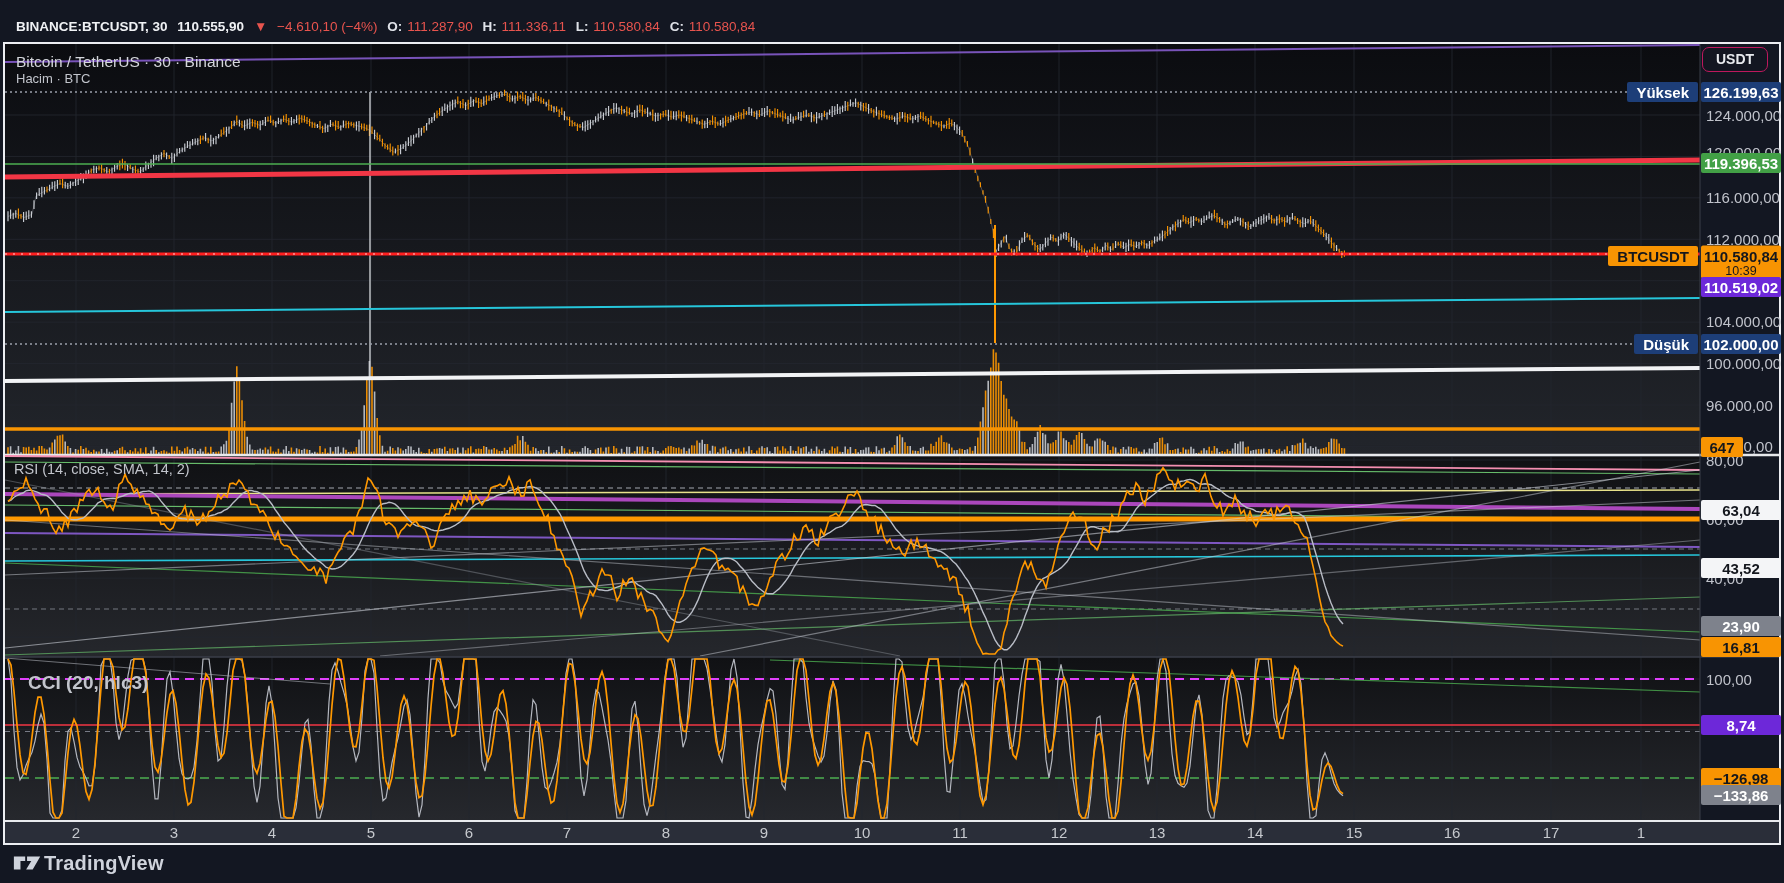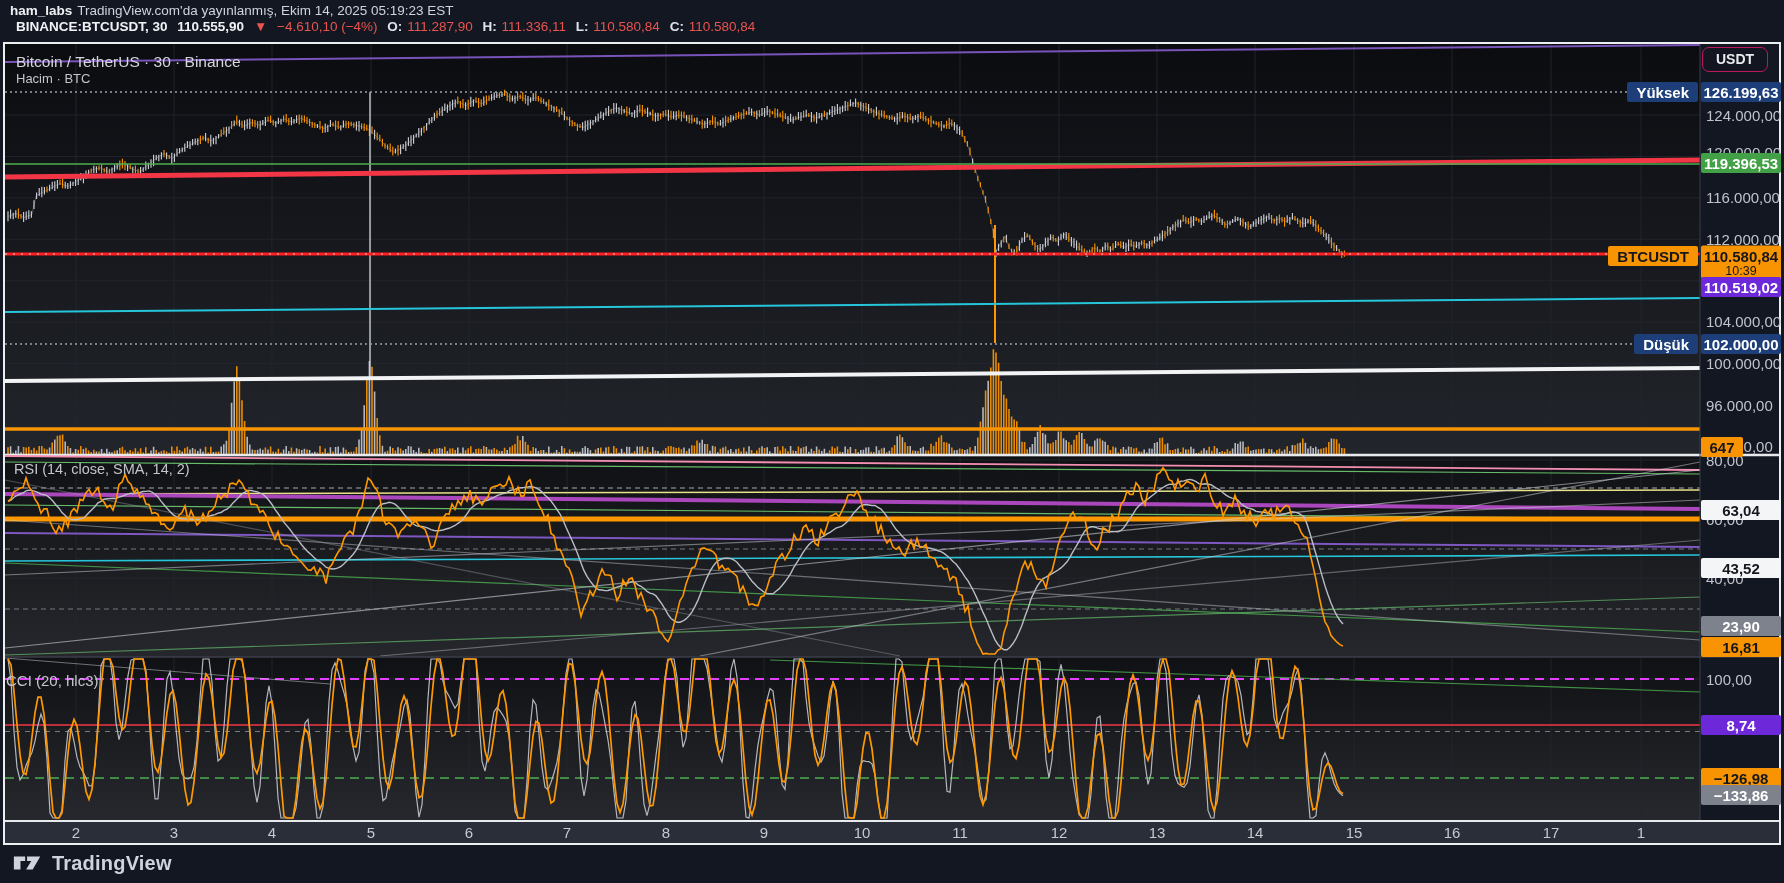--- a/index.html
+++ b/index.html
@@ -17,21 +17,21 @@
   .lbl { font-weight:700; color:#dfe2e8; margin-right:1px !important; }
 
   #chart-svg { position:absolute; left:0; top:0; }
 
   #overlays { position:absolute; inset:0; pointer-events:none; }
   #overlays .pe { pointer-events:auto; }
 
   #chart-title { position:absolute; left:16px; top:53px; font-size:15.5px; font-weight:500; color:#d4d6db; }
   #vol-label   { position:absolute; left:16px; top:71px; font-size:13px; color:#c2c5cc;text-align:right; }
   #rsi-label   { position:absolute; left:14px; top:461px; font-size:14.5px; color:#c2c5cc; }
-  #cci-label   { position:absolute; left:6px; top:672px; font-size:15px; color:#c2c5cc; }
+  #cci-label   { position:absolute; left:28px; top:672px; font-size:19px; color:#c2c5cc;font-weight:bold; }
 
   #usdt-btn { position:absolute; left:1702px; top:47px; width:66px; height:25px;
       background:rgba(19,23,34,.92); border:1px solid #be185d; border-radius:7px;
       color:#e8eaee; font-size:14px; font-weight:700; text-align:center; line-height:23px;
       font-family:"Liberation Sans", sans-serif; }
 
   .tick { position:absolute; left:1706px; transform:translateY(-50%); font-size:15px;
           color:#c0c3cb; white-space:nowrap; z-index:1; }
   .badge { position:absolute; left:1701px; width:80px; transform:translateY(-50%); text-align:center;
            font-size:15px; font-weight:700; border-radius:2px; padding:1.5px 0; z-index:2; white-space:nowrap; }
@@ -41,31 +41,28 @@
   .b-red    { background:#6d28d9; color:#ffffff; }
   .b-white  { background:#f4f5f7; color:#14171e; }
   .b-gray   { background:#7e828c; color:#ffffff; }
   .b-osm    { width:42px; }
   .b-2l .sub { font-size:12.5px; font-weight:400; margin-top:-1px; }
   .tag { position:absolute; right:86px; transform:translateY(-50%); font-size:15px; font-weight:700;
          padding:1.5px 9px; border-radius:2px; z-index:2; white-space:nowrap; }
 
   .tlabel { position:absolute; top:832px; transform:translate(-50%,-50%); font-size:15px; color:#c6c9ce; z-index:1; }
 
-  #logo { position:absolute; left:12px; top:851px; display:flex; align-items:center; gap:8px; }
+  #logo { position:absolute; left:12px; top:851px; display:flex; align-items:center; gap:0; }
   #logo span { font-size:20px; font-weight:700; color:#cfd3dc; letter-spacing:.2px; }
 </style>
 </head>
 <body>
 
 <div id="page">
 
-  <div id="hdr1">
-    <span class="b">ham_labs</span><span>TradingView.com'da yayınlanmış, Ekim 14, 2025 05:19:23 EST</span>
-  </div>
 
   <div id="hdr2">
     <span class="wb">BINANCE:BTCUSDT, 30</span>
     <span class="wb">110.555,90</span>
     <span class="red">▼</span>
     <span class="red">−4.610,10 (−4%)</span>
     <span class="lbl">O:</span>
     <span class="red">111.287,90</span>
     <span class="lbl">H:</span>
     <span class="red">111.336,11</span>

